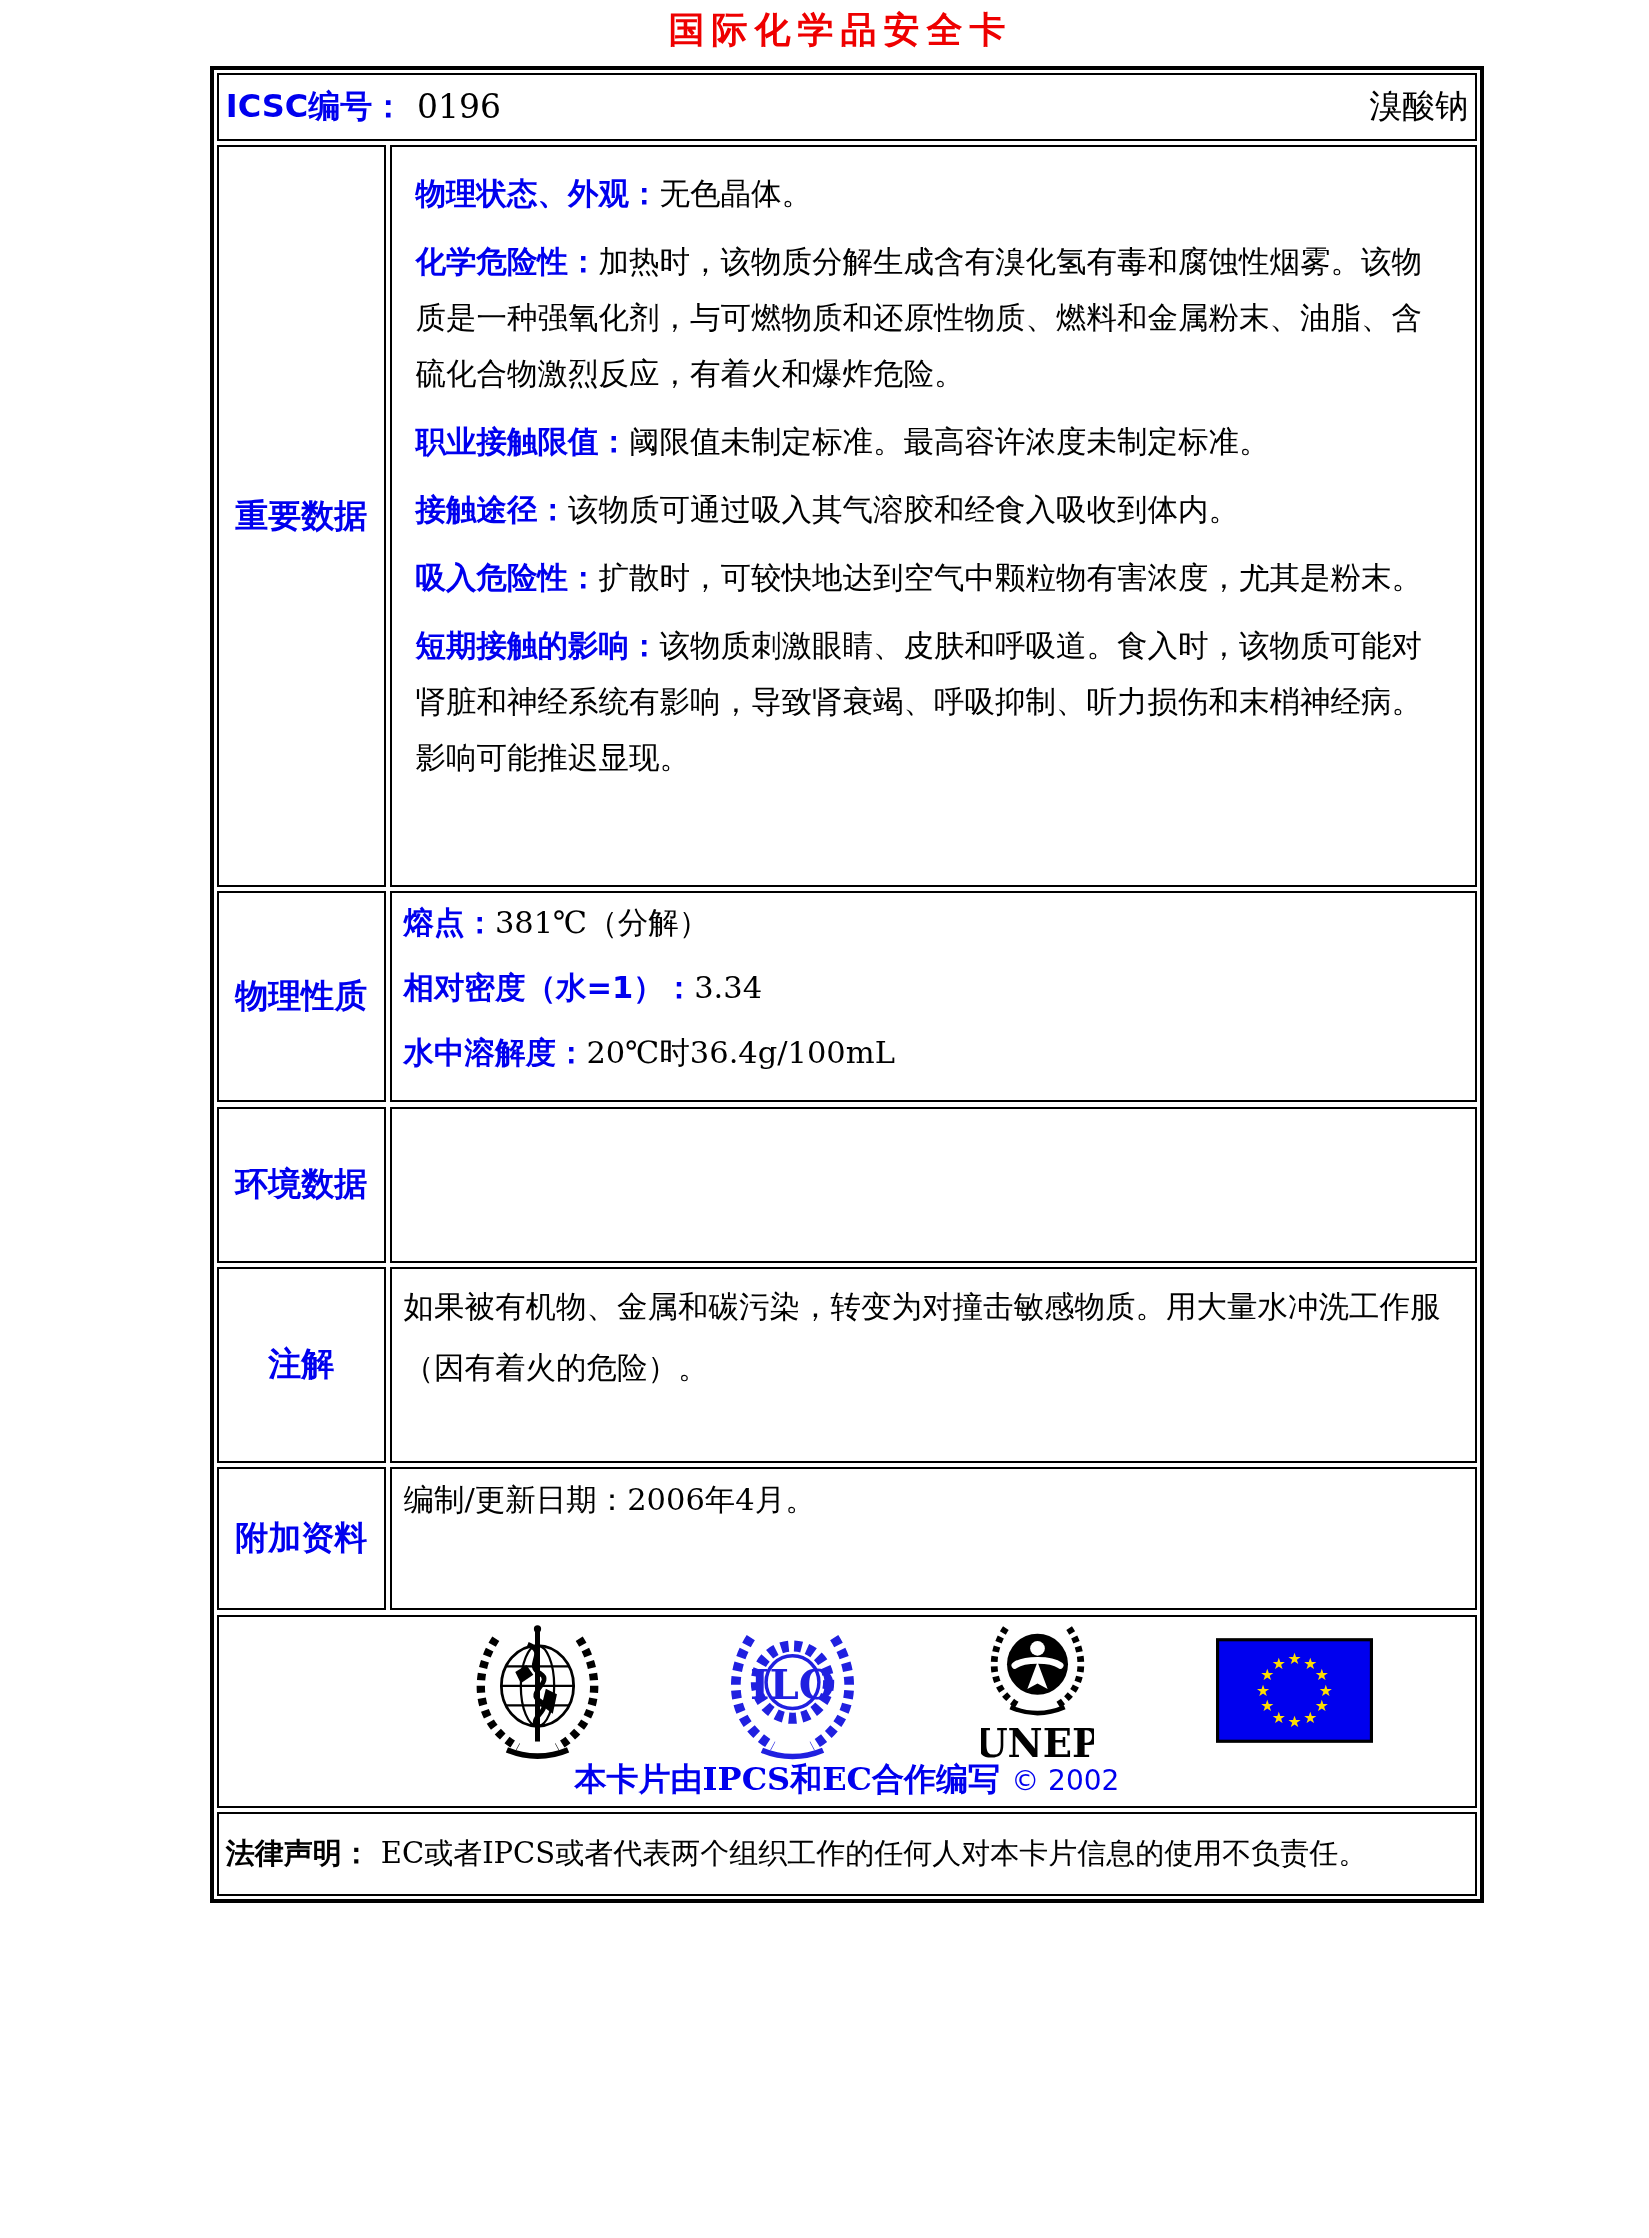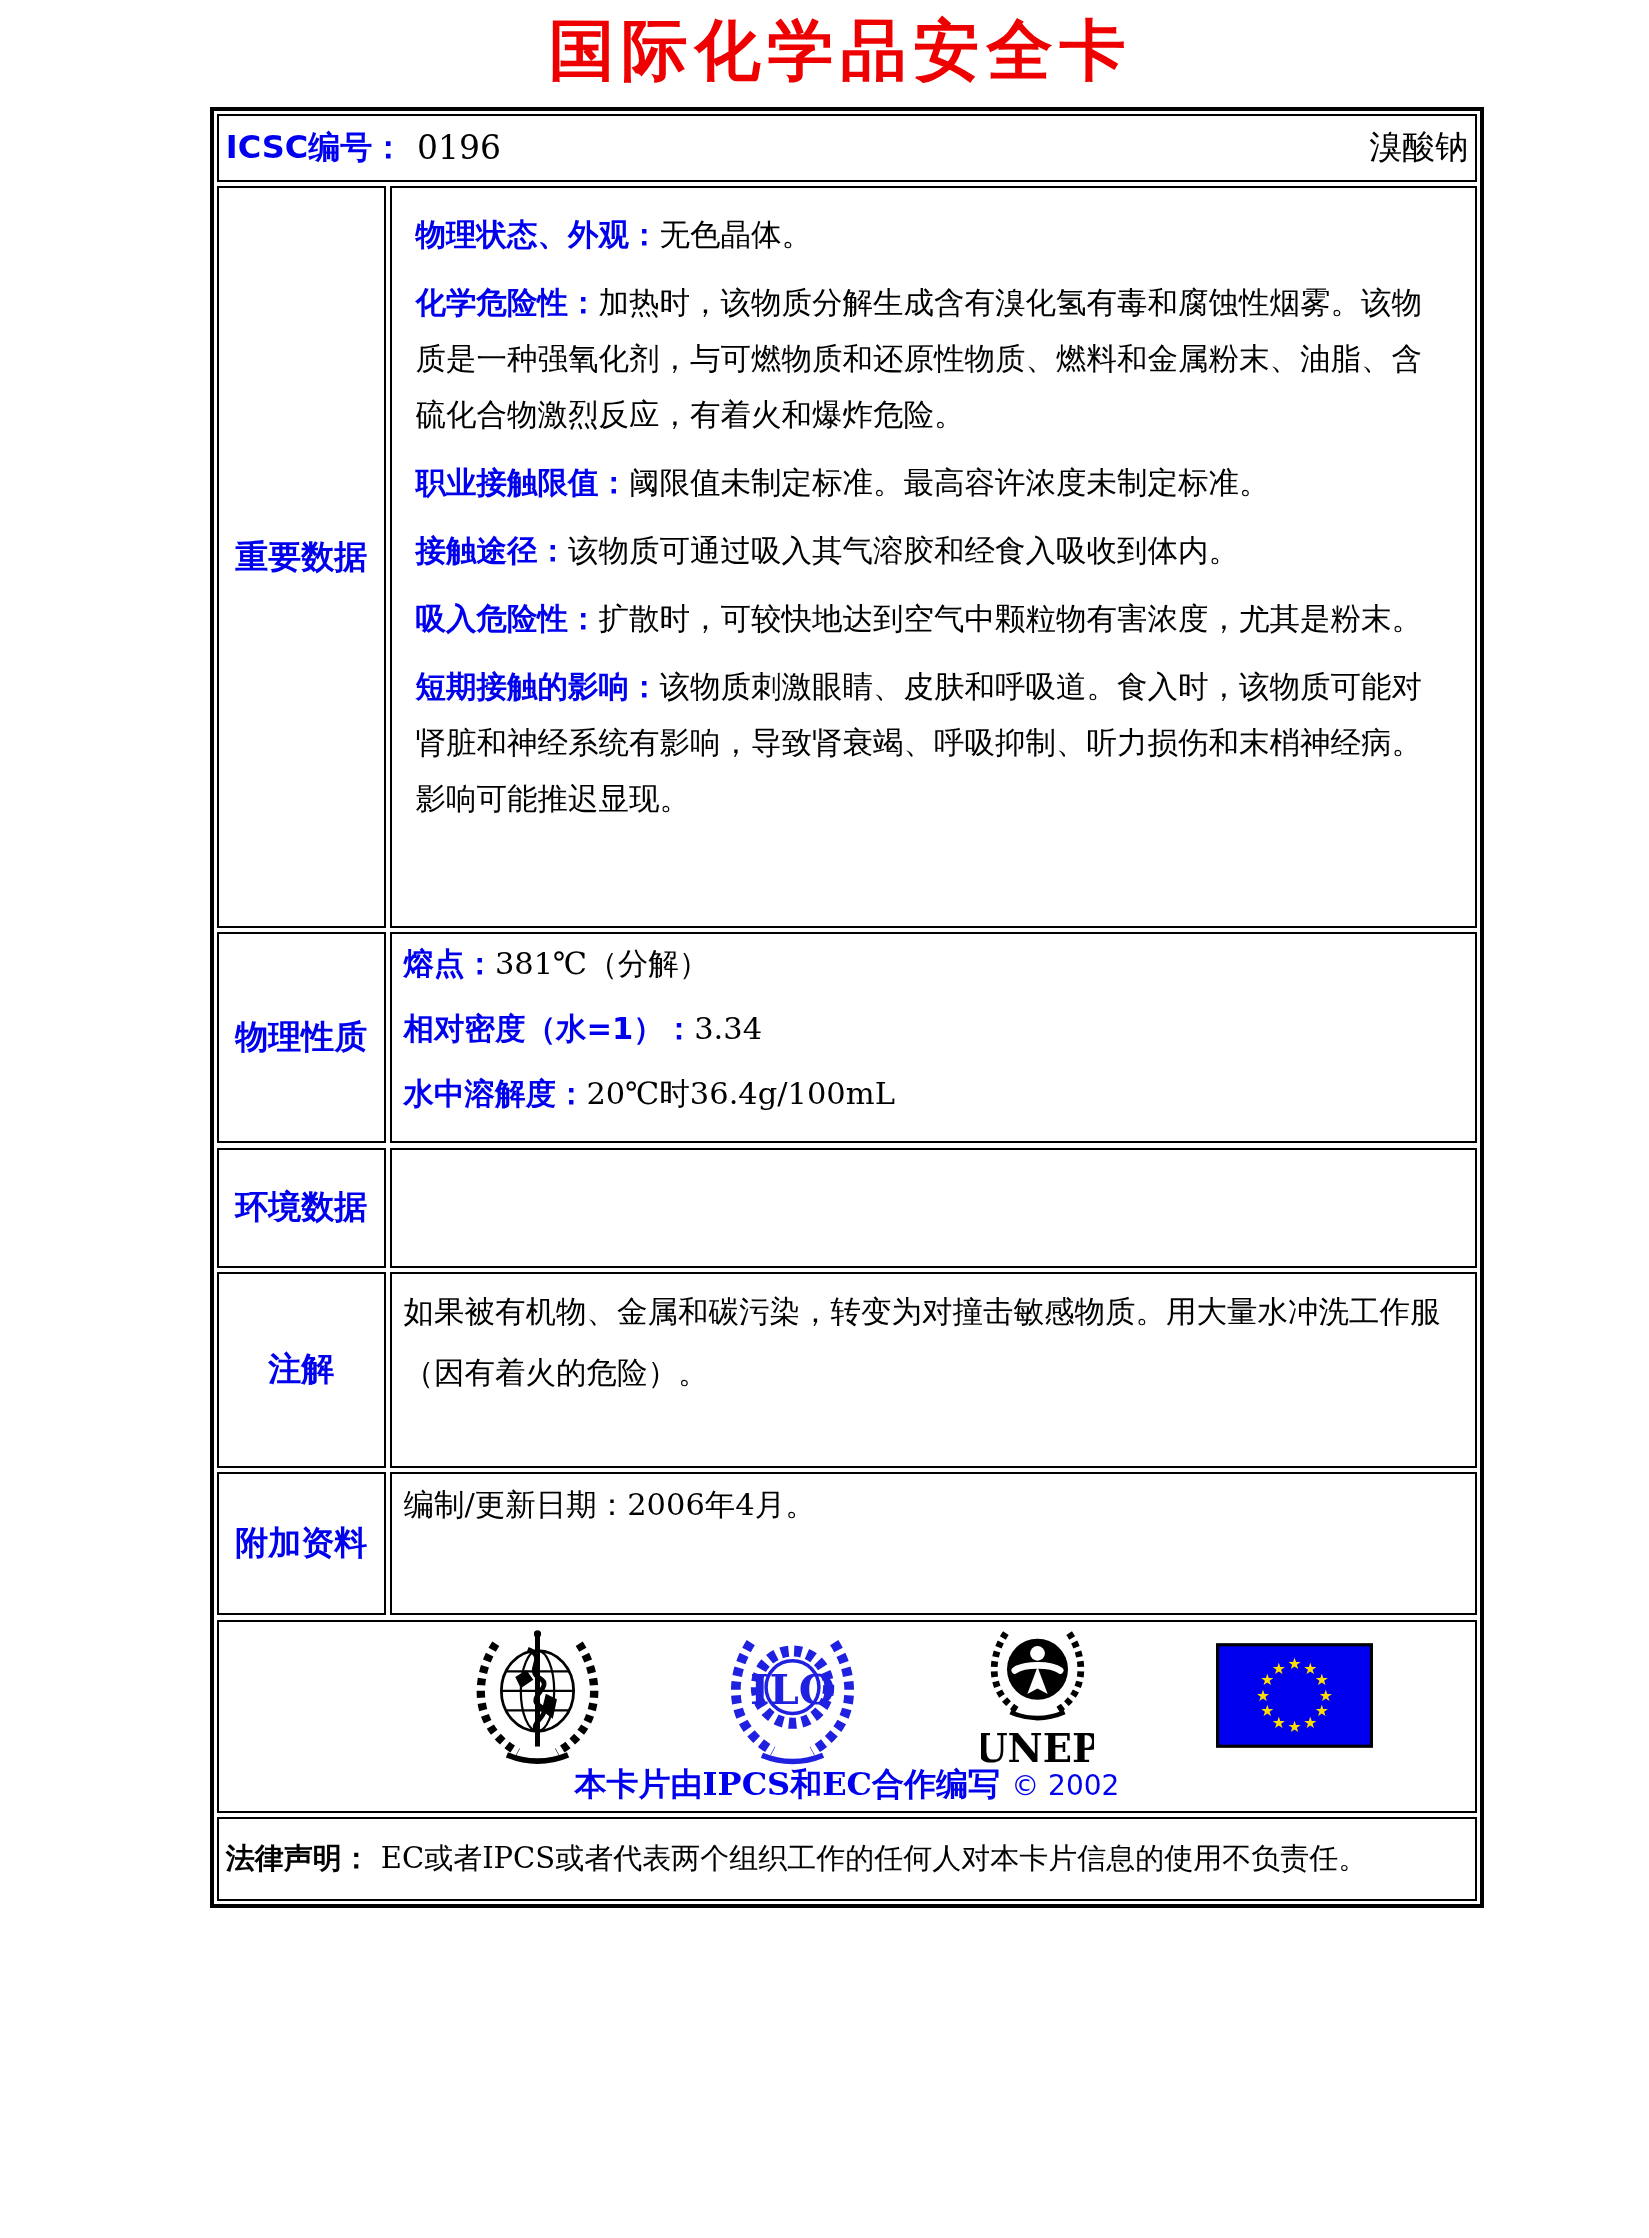--- a/index.html
+++ b/index.html
@@ -6,21 +6,21 @@
   html,body { margin:0; padding:0; }
   body {
     width: 1649px; height: 2239px; background: #ffffff; color: #000;
     font-family: "DejaVu Serif", "Liberation Serif", serif;
     position: relative;
   }
   .page-title {
     margin: 5.7px 0 11.3px 0;
     text-align: center;
     color: #ee0000;
-    font-size: 66px;
+    font-size: 36px;
     font-weight: bold;
     letter-spacing: 7px;
     font-family: "DejaVu Serif", "Liberation Serif", serif;
     padding-left: 32px;
   }
   .card {
     margin-left: 210px;
     width: 1274px;
     border: 4.3px solid #000;
     padding: 2.8px;
@@ -55,21 +55,21 @@
   }
   .content-cell {
     flex: 1;
     padding: 7px 11.3px;
     font-size: 30.5px;
   }
   .imp .content-cell p { margin: 12px; line-height: 56px; }
   .imp { height: 742px; }
   .phys { height: 211px; }
   .phys .content-cell p { margin: 0 0 20px 0; line-height: 45px; }
-  .env { height: 120px; }
+  .env { height: 156px; }
   .notes { height: 196px; }
   .notes .content-cell p { margin: 0; line-height: 61px; }
   .addl { height: 143px; }
   .addl .content-cell p { margin: 0; line-height: 48px; }
   .lbl { color: #0000ee; font-weight: bold; font-family: "DejaVu Sans", "Liberation Sans", sans-serif; }
   .txt { color: #000; }
   
   .footer-cell { flex: 1; height: 193px; position: relative; padding: 0; }
   .ipcs-block { position: absolute; left: 10px; top: 25.5px; font-family: "DejaVu Sans", "Liberation Sans", sans-serif; }
   .ipcs-title { font-size: 30px; font-weight: bold; margin-bottom: 7px; }

